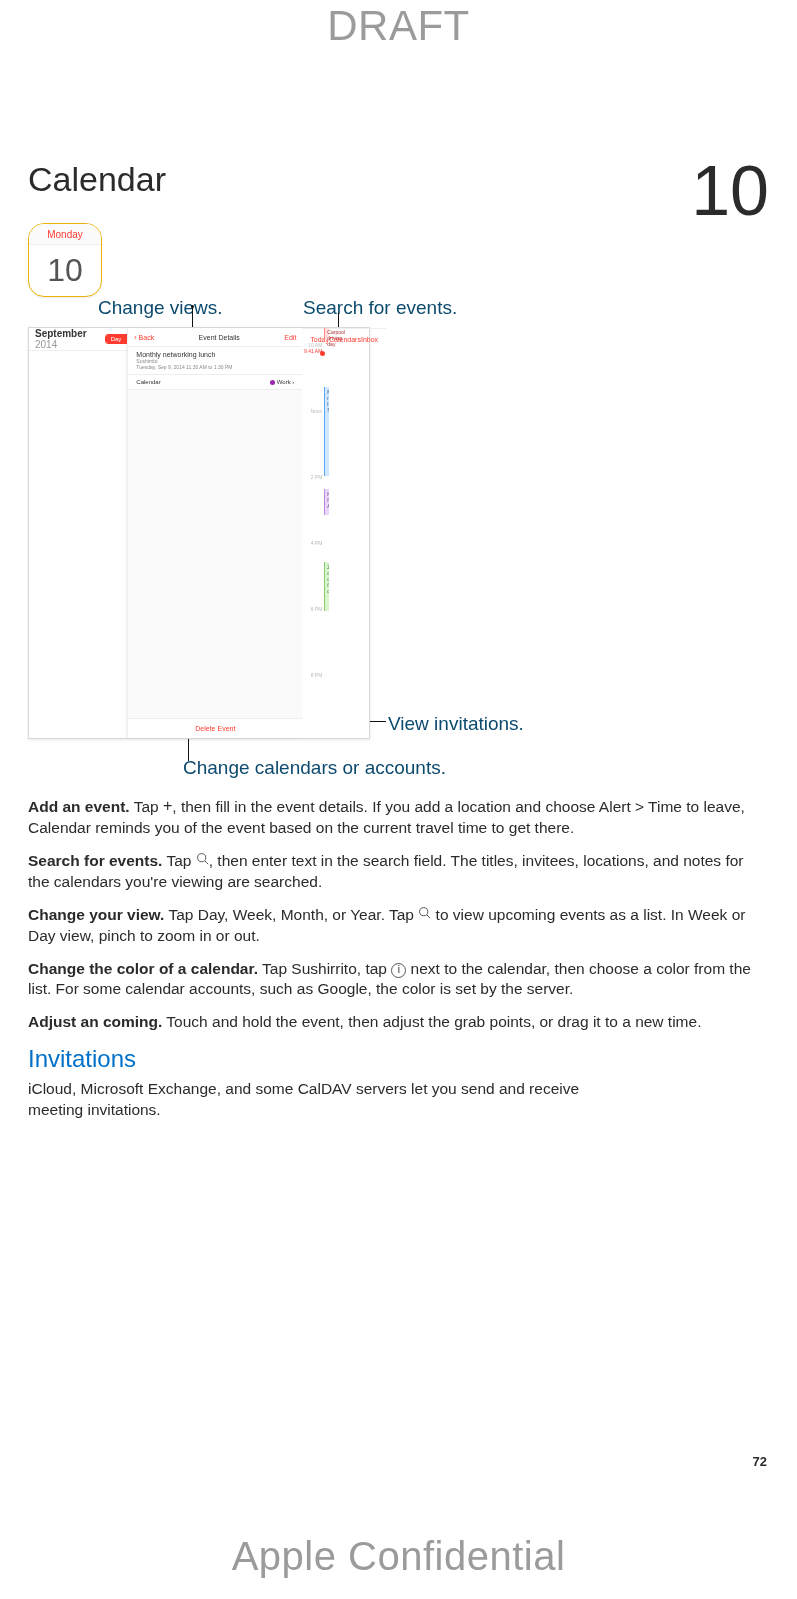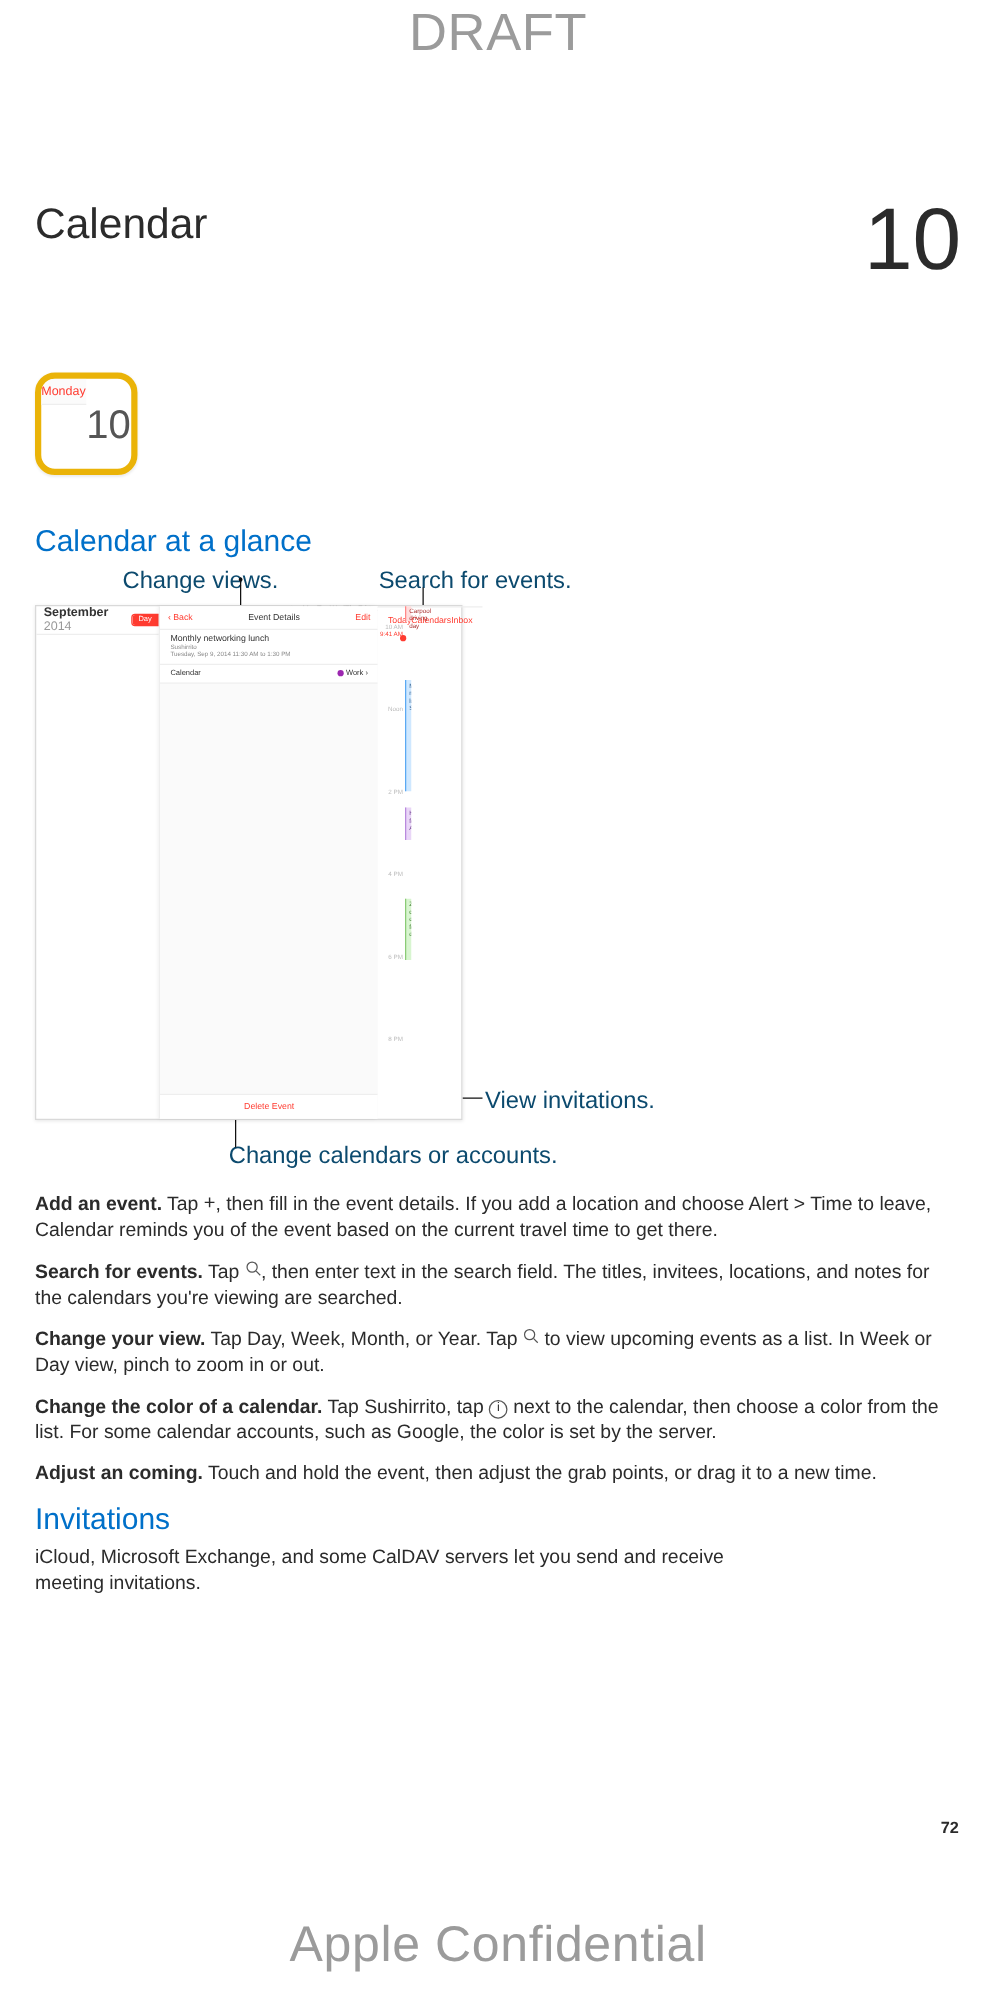--- a/index.html
+++ b/index.html
@@ -39,27 +39,27 @@
     margin: 0;
   }
   .chapter-num {
     font-family: "Myriad Pro", "Helvetica Neue", Arial, sans-serif;
     font-size: 70px;
     font-weight: 300;
     color: #2b2b2b;
     line-height: 0.9;
   }
   .app-icon {
-    margin-top: 75px;
     width: 72px; height: 72px;
     border-radius: 16px;
-    border: 5px solid #eab308;
+    border: 1px solid #eab308;
     box-shadow: 0 1px 2px rgba(0,0,0,0.08);
     overflow: hidden;
     display: flex;
+    flex-direction: column;
   }
   .app-icon .top {
     height: 20px;
     background: #fbfbfb;
     border-bottom: 1px solid #eee;
     font-size: 10px;
     color: #ff3b30;
     display: flex; align-items: center; justify-content: center;
   }
   .app-icon .num {
@@ -223,21 +223,20 @@
   <div class="chapter-row">
     <h1 class="chapter-title">Calendar</h1>
     <div class="chapter-num">10</div>
   </div>
 
   <div class="app-icon">
     <div class="top">Monday</div>
     <div class="num">10</div>
   </div>
 
-  <h2 class="section">Calendar at a glance</h2>
 
   <div class="figure-wrap">
 
     <div class="callout" style="left:70px; top:0;">Change views.</div>
     <div class="dot" style="left:163px; top:8px;"></div>
     <div class="line-v" style="left:164px; top:8px; height:24px;"></div>
     <div class="line-h" style="left:115px; top:32px; width:100px;"></div>
     <div class="line-v" style="left:115px; top:32px; height:6px;"></div>
     <div class="line-v" style="left:215px; top:32px; height:6px;"></div>
 

